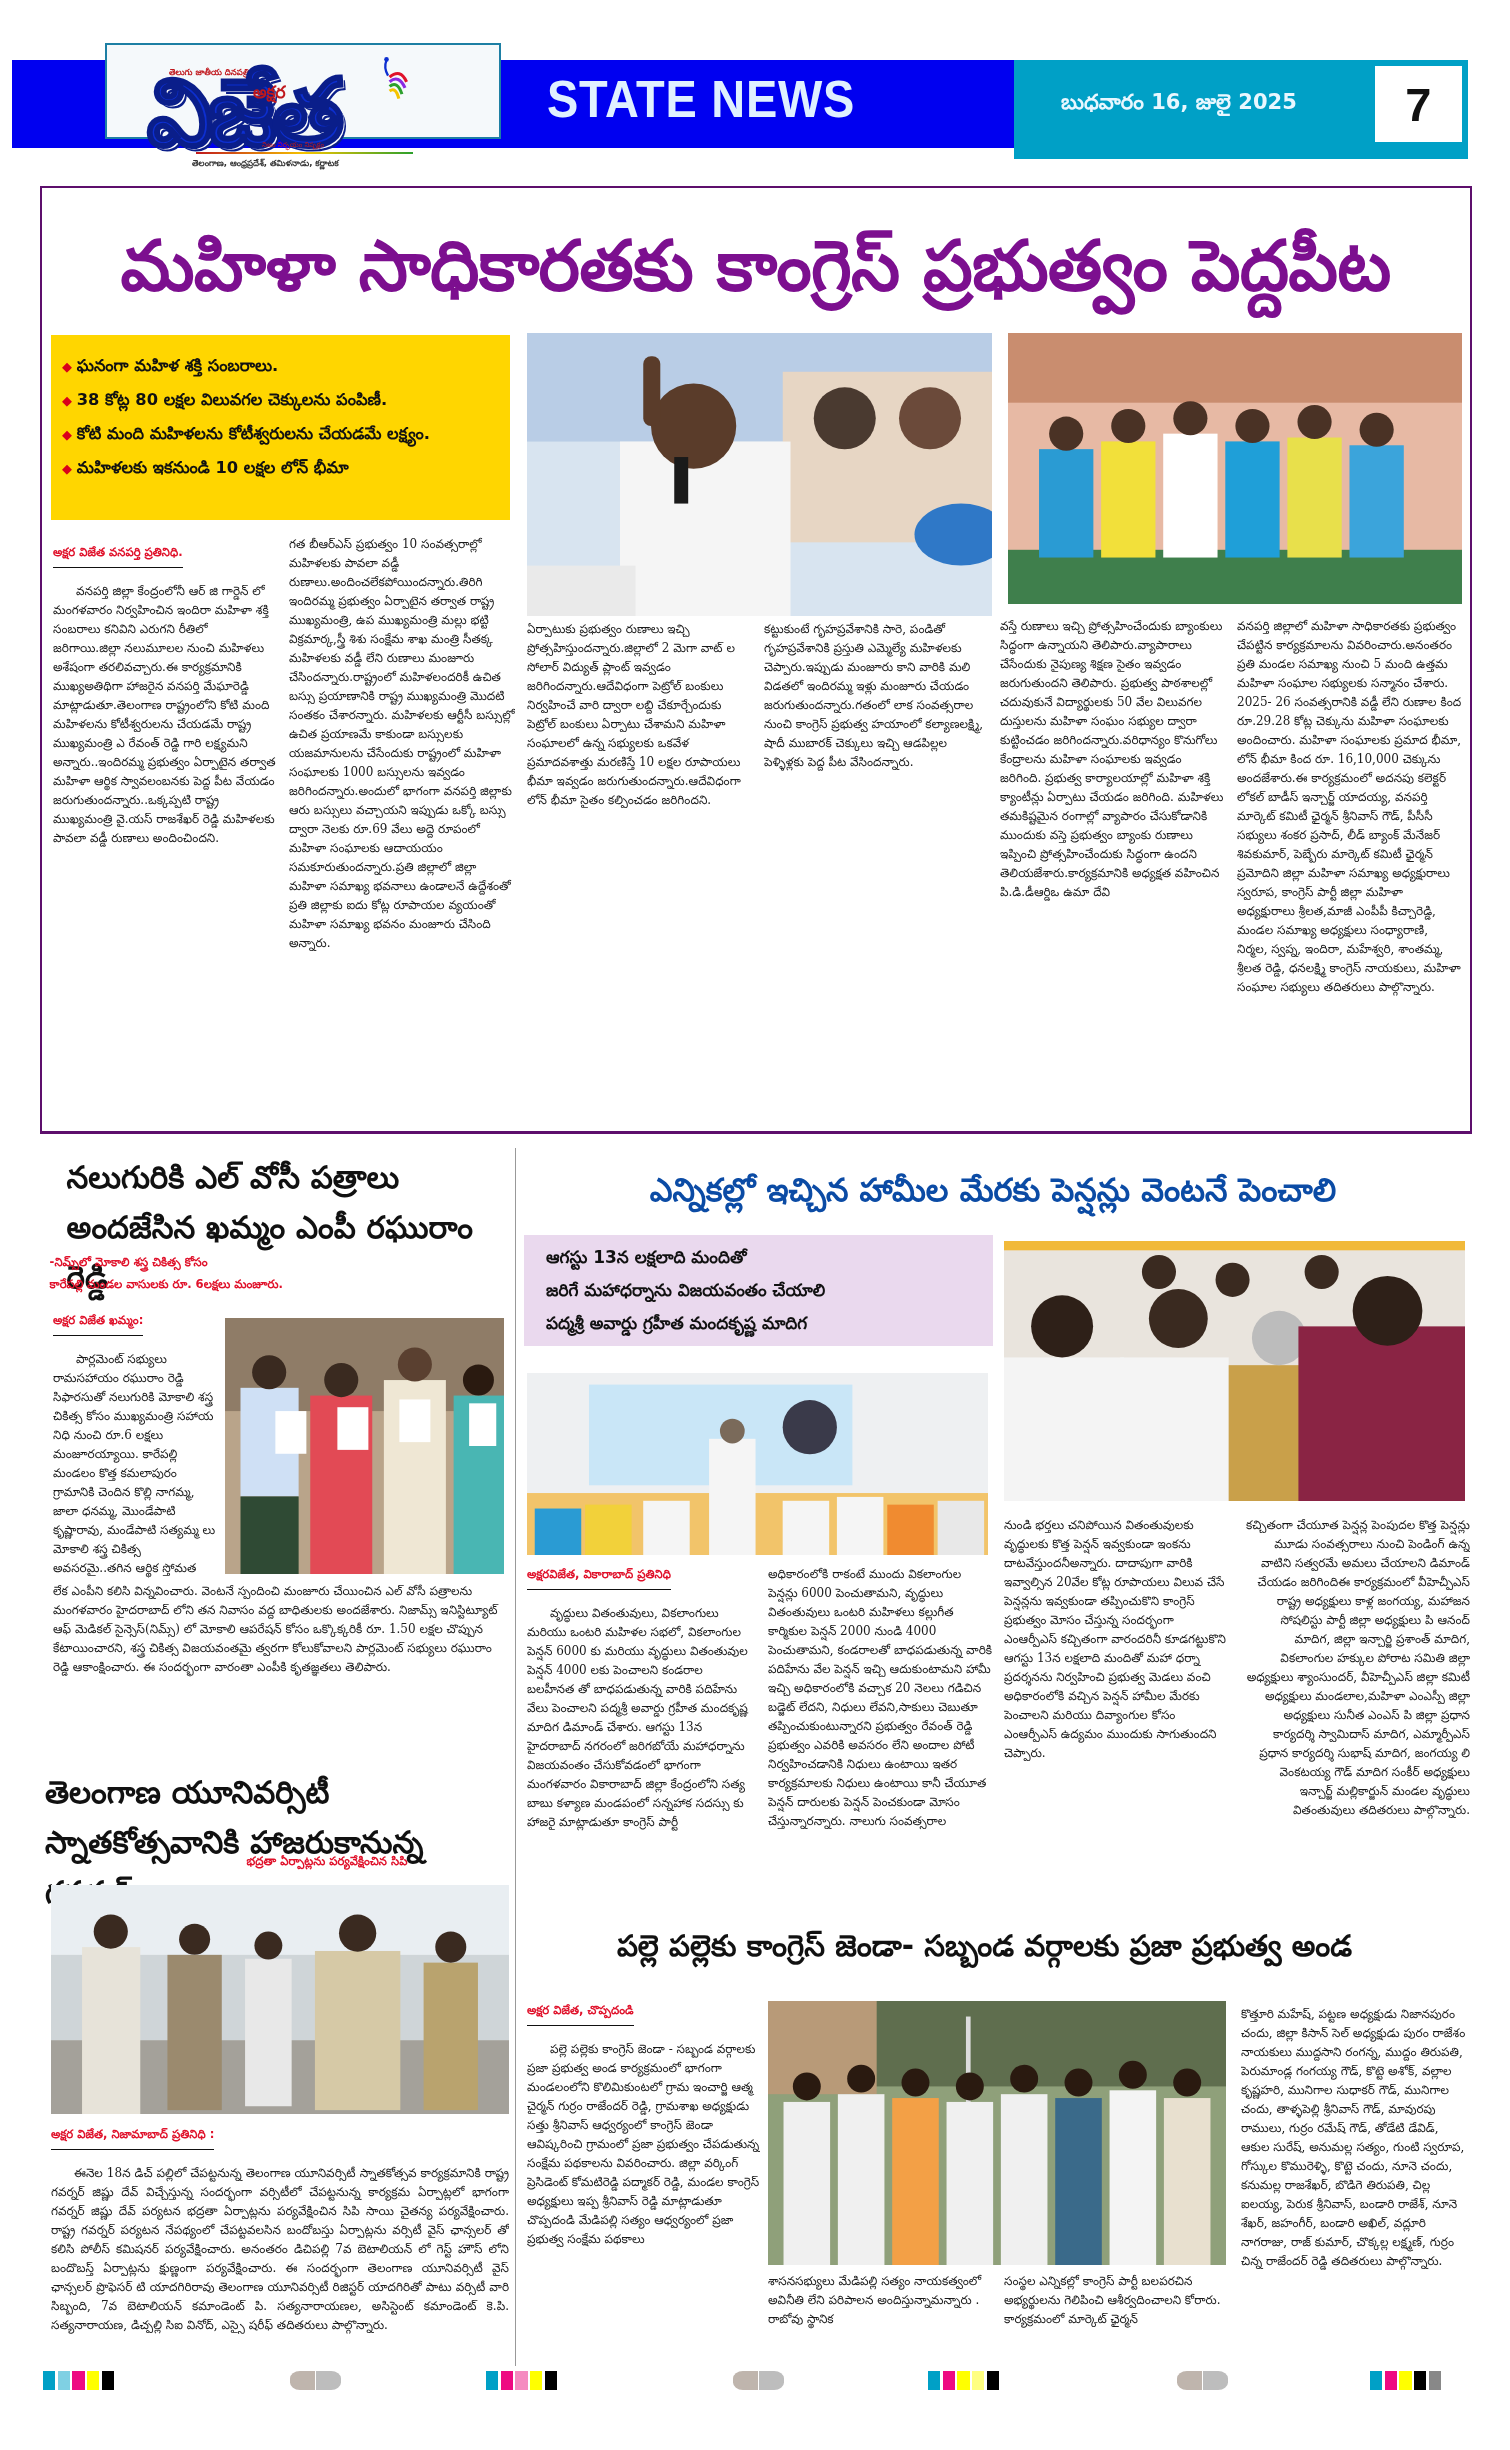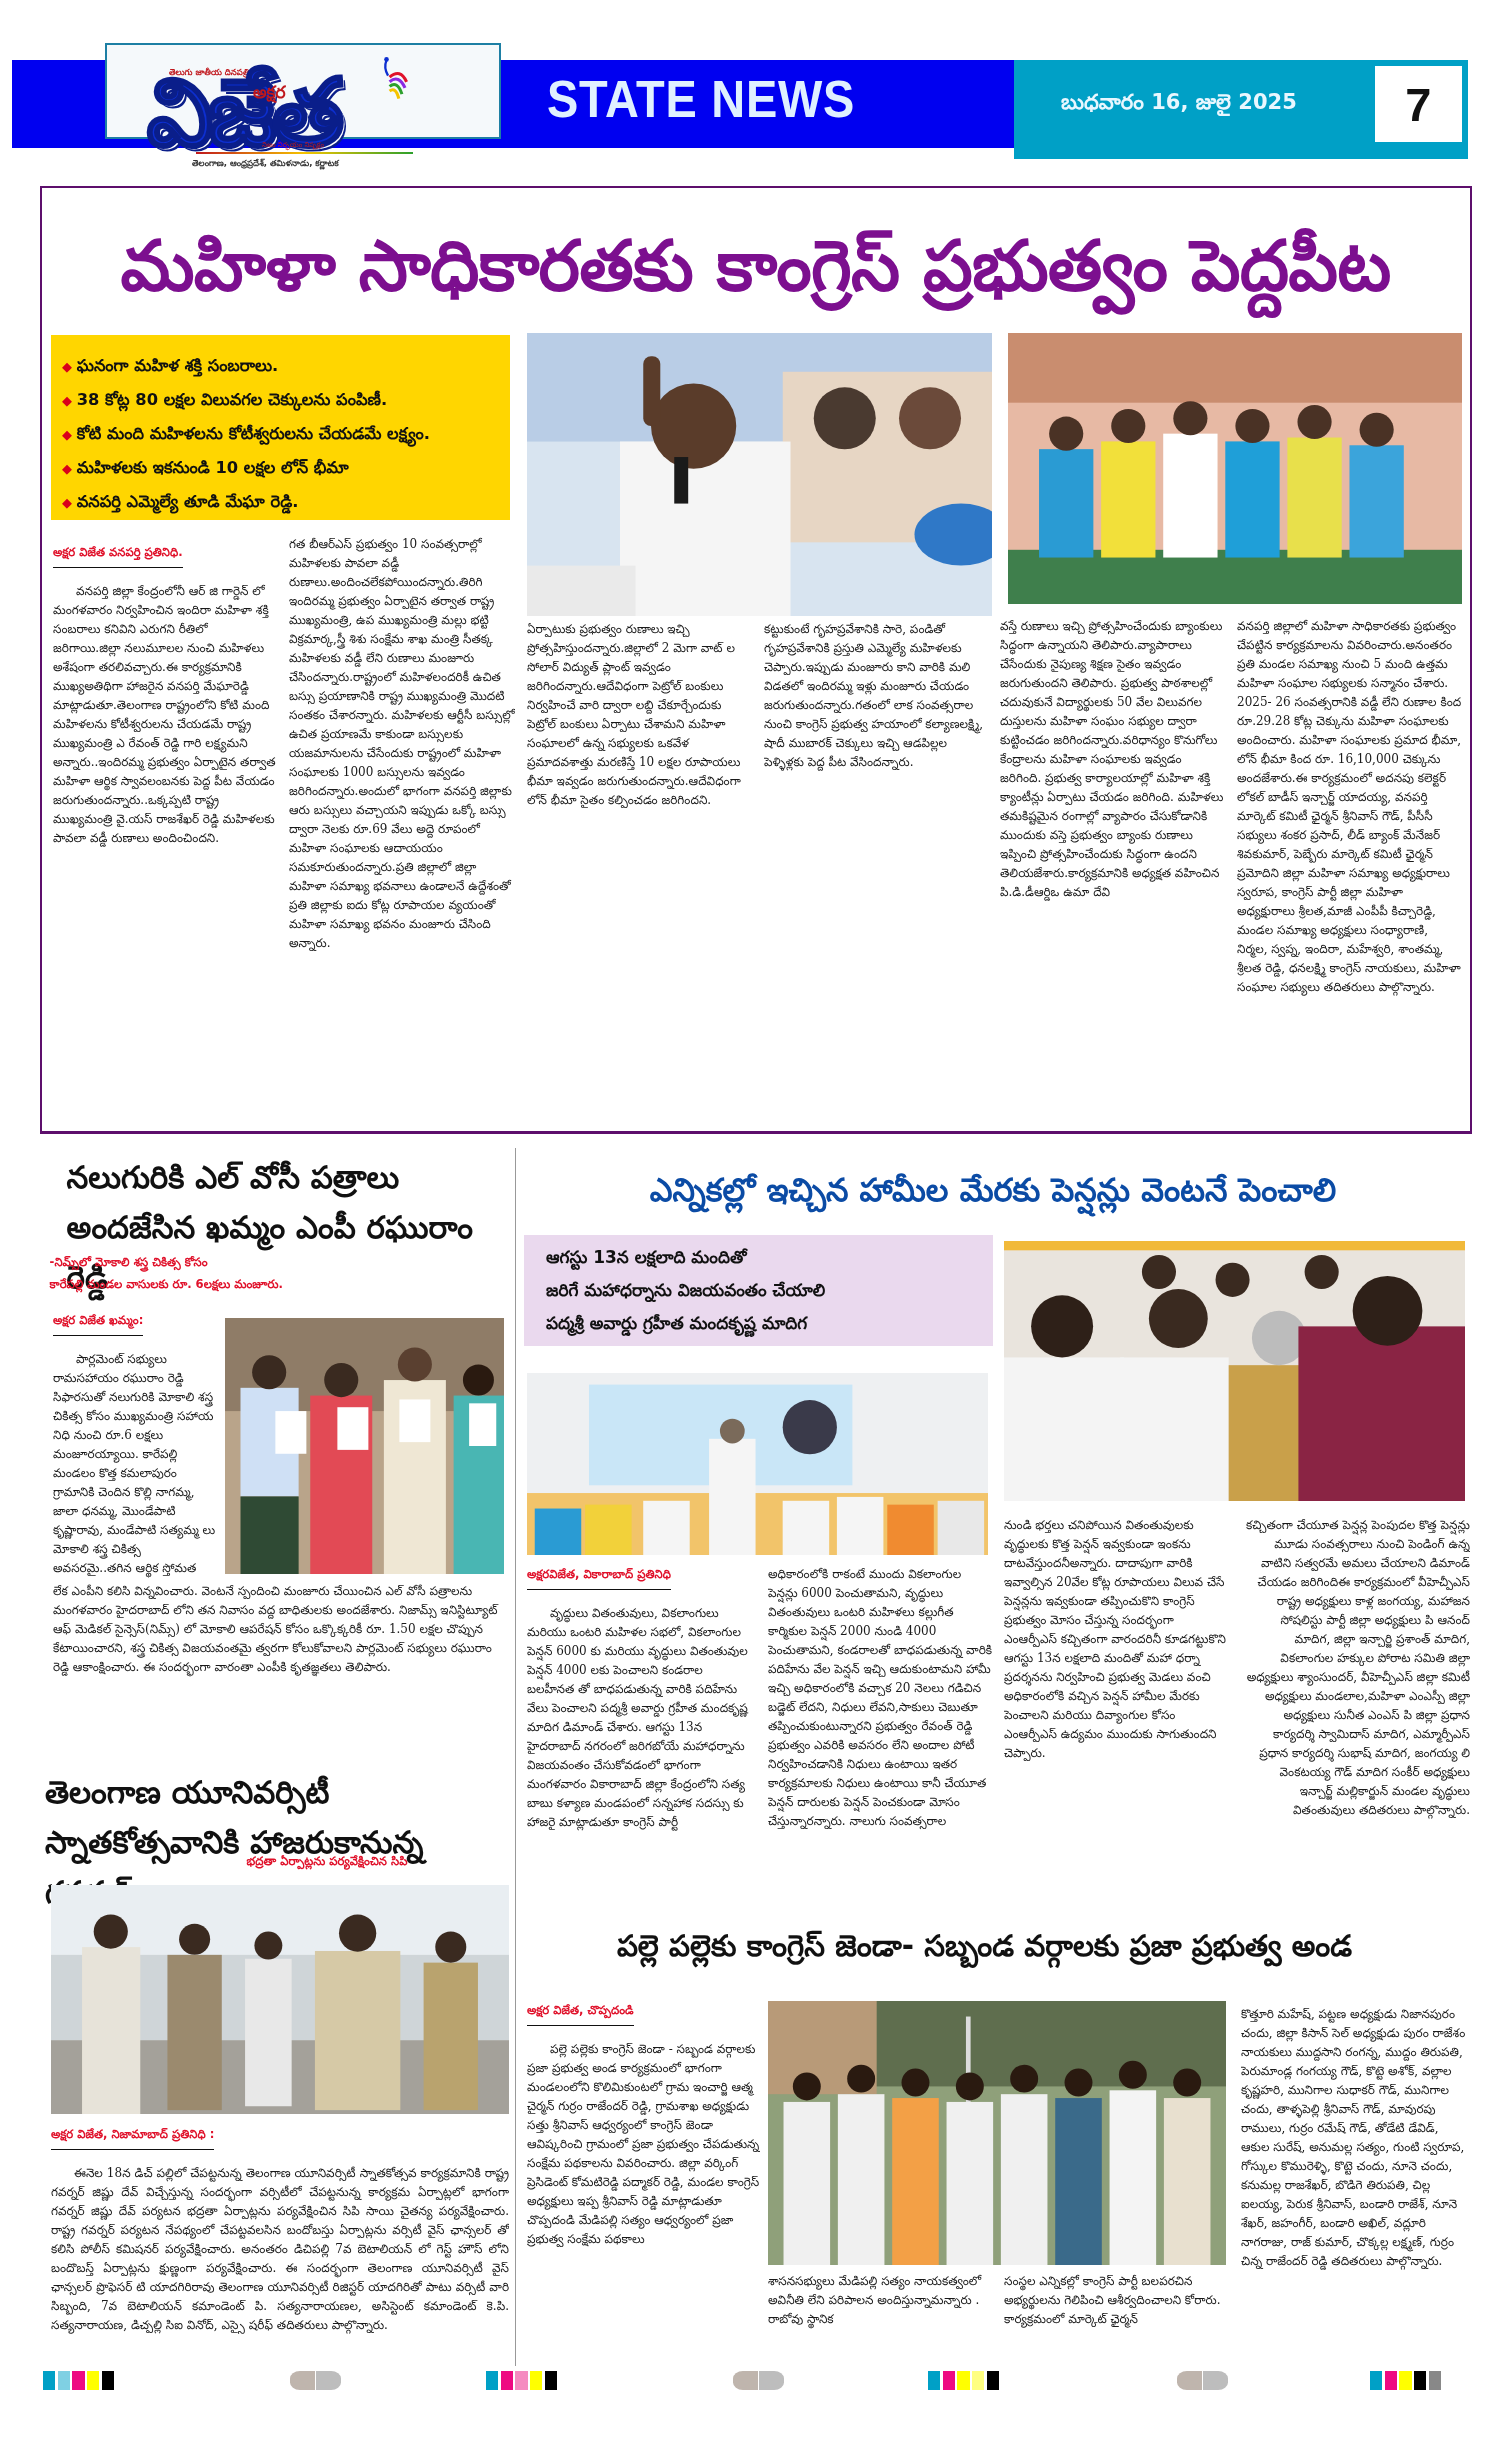--- a/index.html
+++ b/index.html
@@ -91,21 +91,20 @@
 
 <section>
   <div class="lead-frame"></div>
   <h1 class="lead-headline">మహిళా సాధికారతకు కాంగ్రెస్ ప్రభుత్వం పెద్దపీట</h1>
 
   <ul class="highlight-box">
     <li><span class="bullet">◆</span><span>ఘనంగా మహిళ శక్తి సంబరాలు.</span></li>
     <li><span class="bullet">◆</span><span>38 కోట్ల 80 లక్షల విలువగల చెక్కులను పంపిణీ.</span></li>
     <li><span class="bullet">◆</span><span>కోటి మంది మహిళలను కోటీశ్వరులను చేయడమే లక్ష్యం.</span></li>
     <li><span class="bullet">◆</span><span>మహిళలకు ఇకనుండి 10 లక్షల లోన్ భీమా</span></li>
-    <li><span class="bullet">◆</span><span>వనపర్తి ఎమ్మెల్యే తూడి మేఘా రెడ్డి.</span></li>
   </ul>
 
   <div class="photo" style="left:527px;top:333px;width:465px;height:283px;">
     <svg viewBox="0 0 600 365" preserveAspectRatio="none">
       <rect width="600" height="365" fill="#d8e4f0"></rect>
       <rect x="0" y="0" width="600" height="140" fill="#b9cde6"></rect>
       <rect x="330" y="50" width="270" height="220" fill="#e7d6c4"></rect>
       <circle cx="410" cy="110" r="40" fill="#4a3a30"></circle>
       <circle cx="520" cy="110" r="40" fill="#6b4a3a"></circle>
       <ellipse cx="560" cy="260" rx="60" ry="40" fill="#2f78c7"></ellipse>

